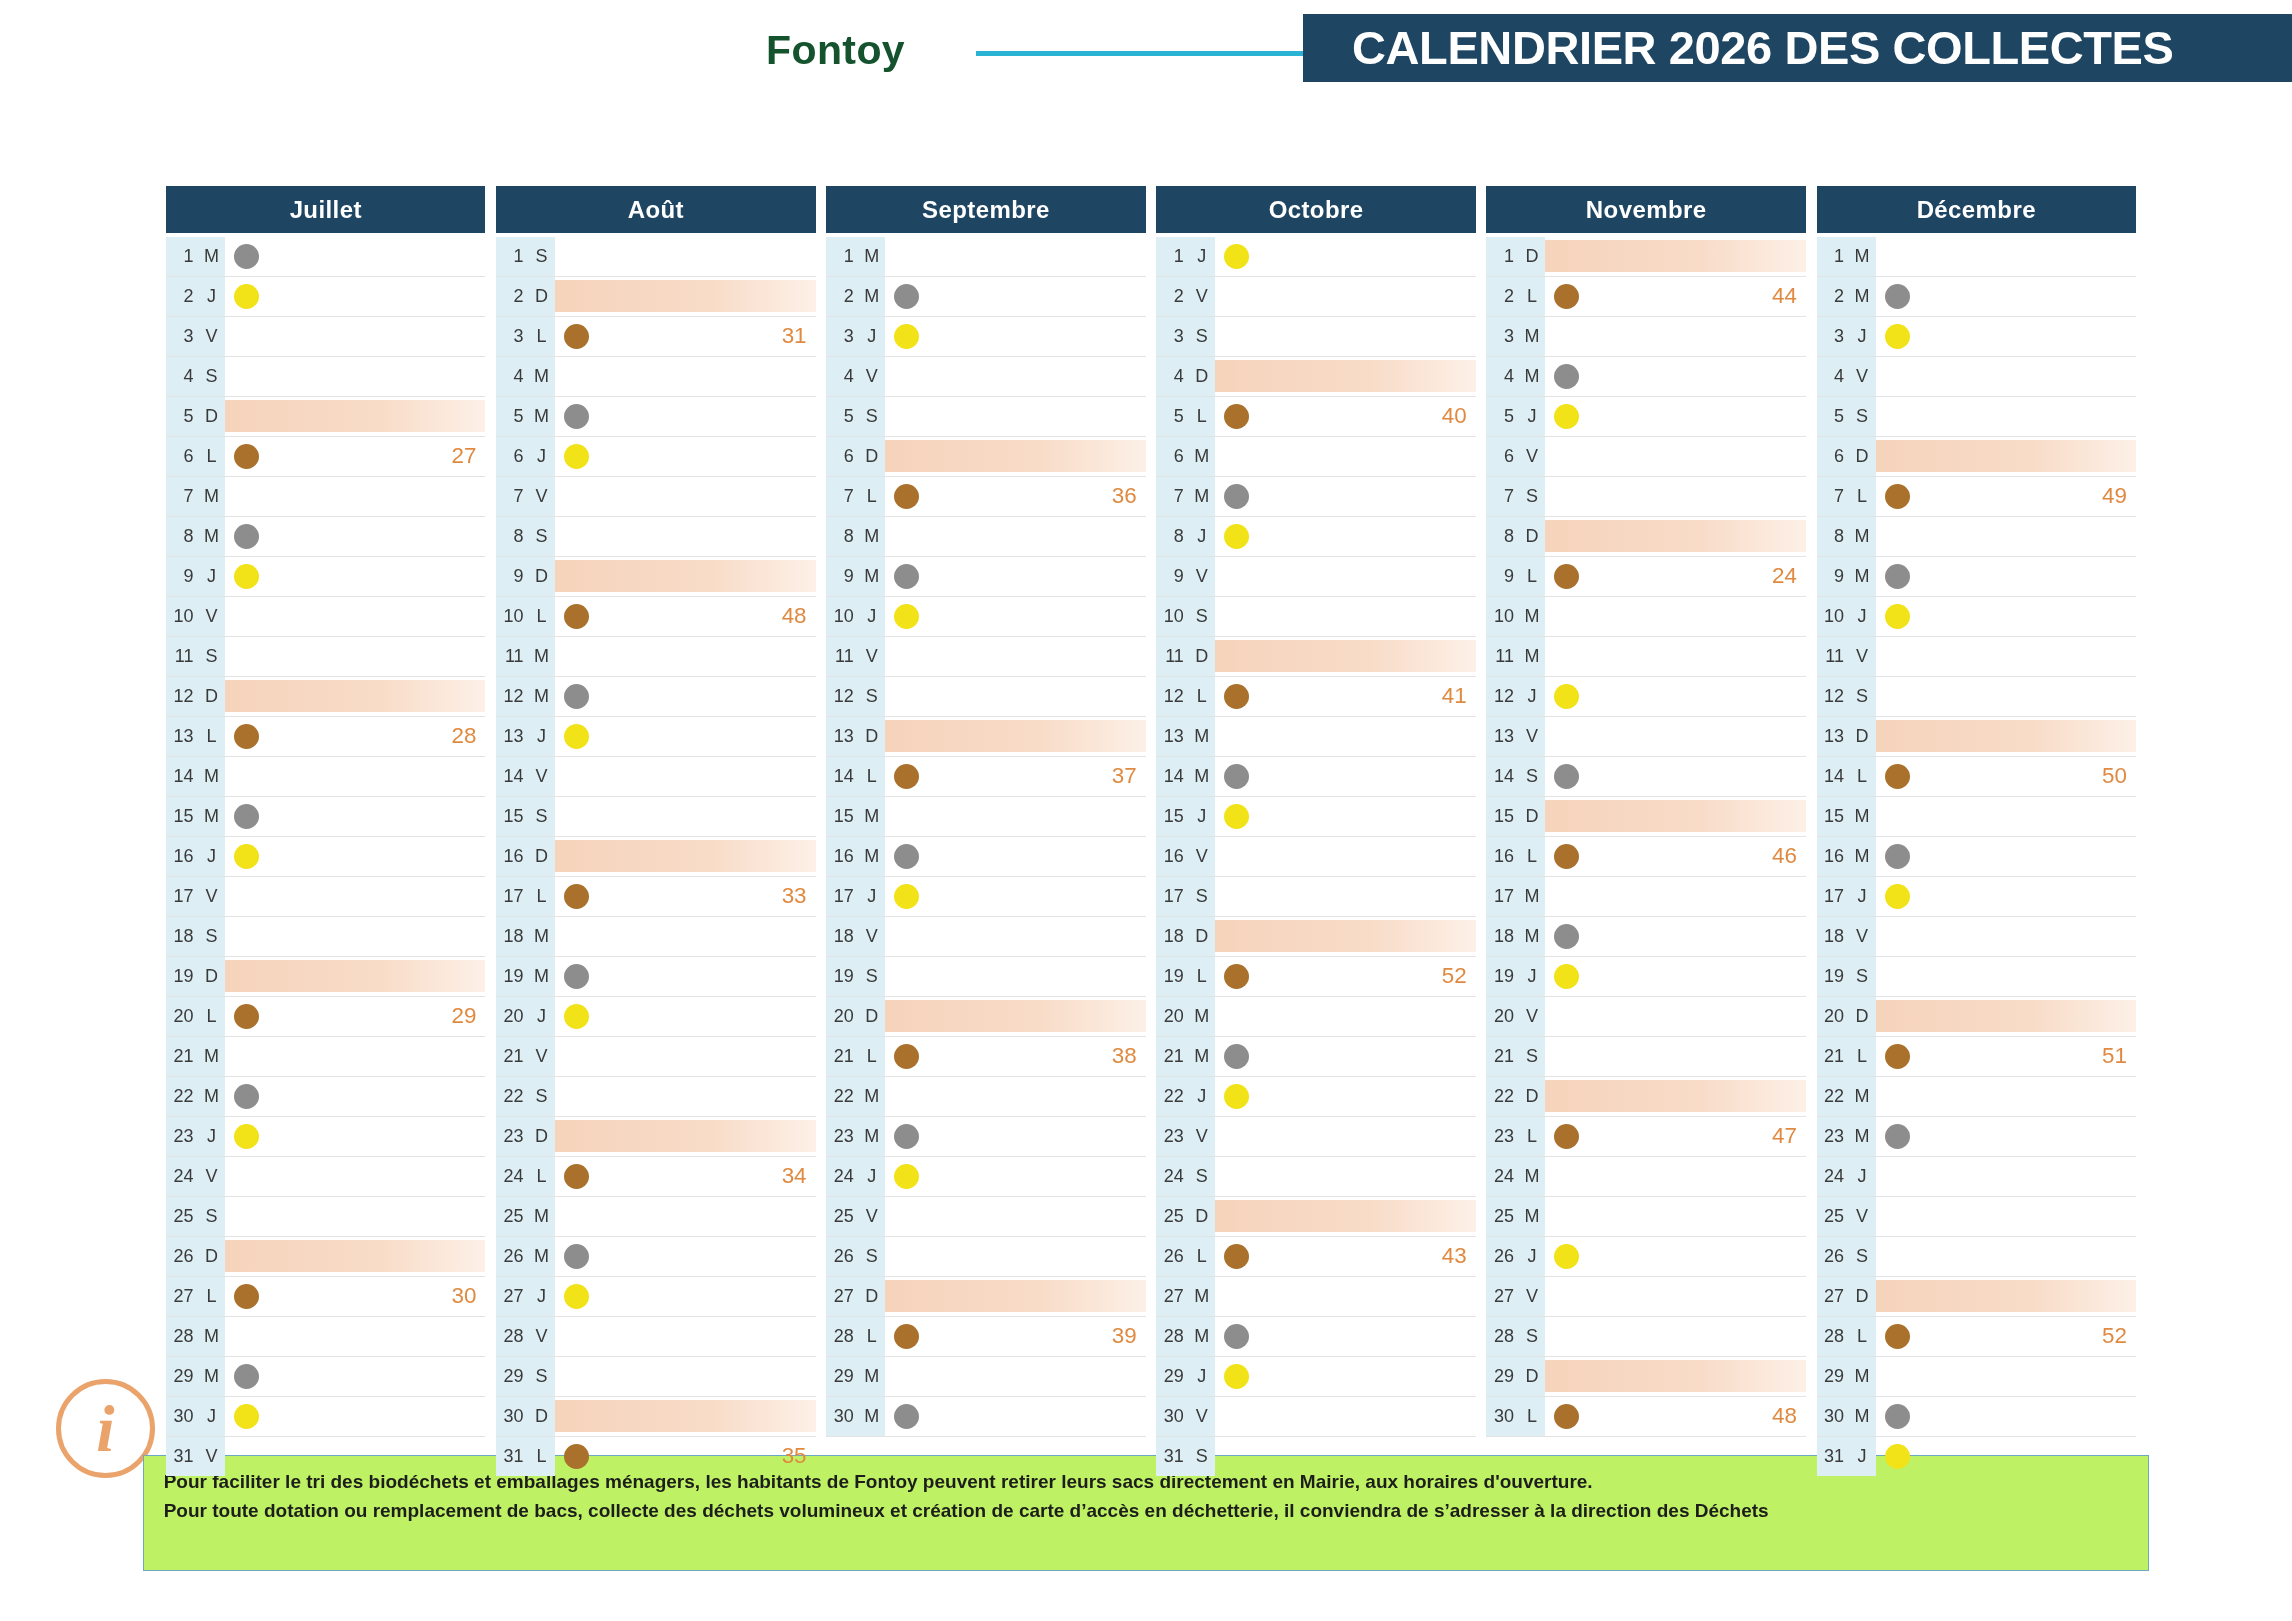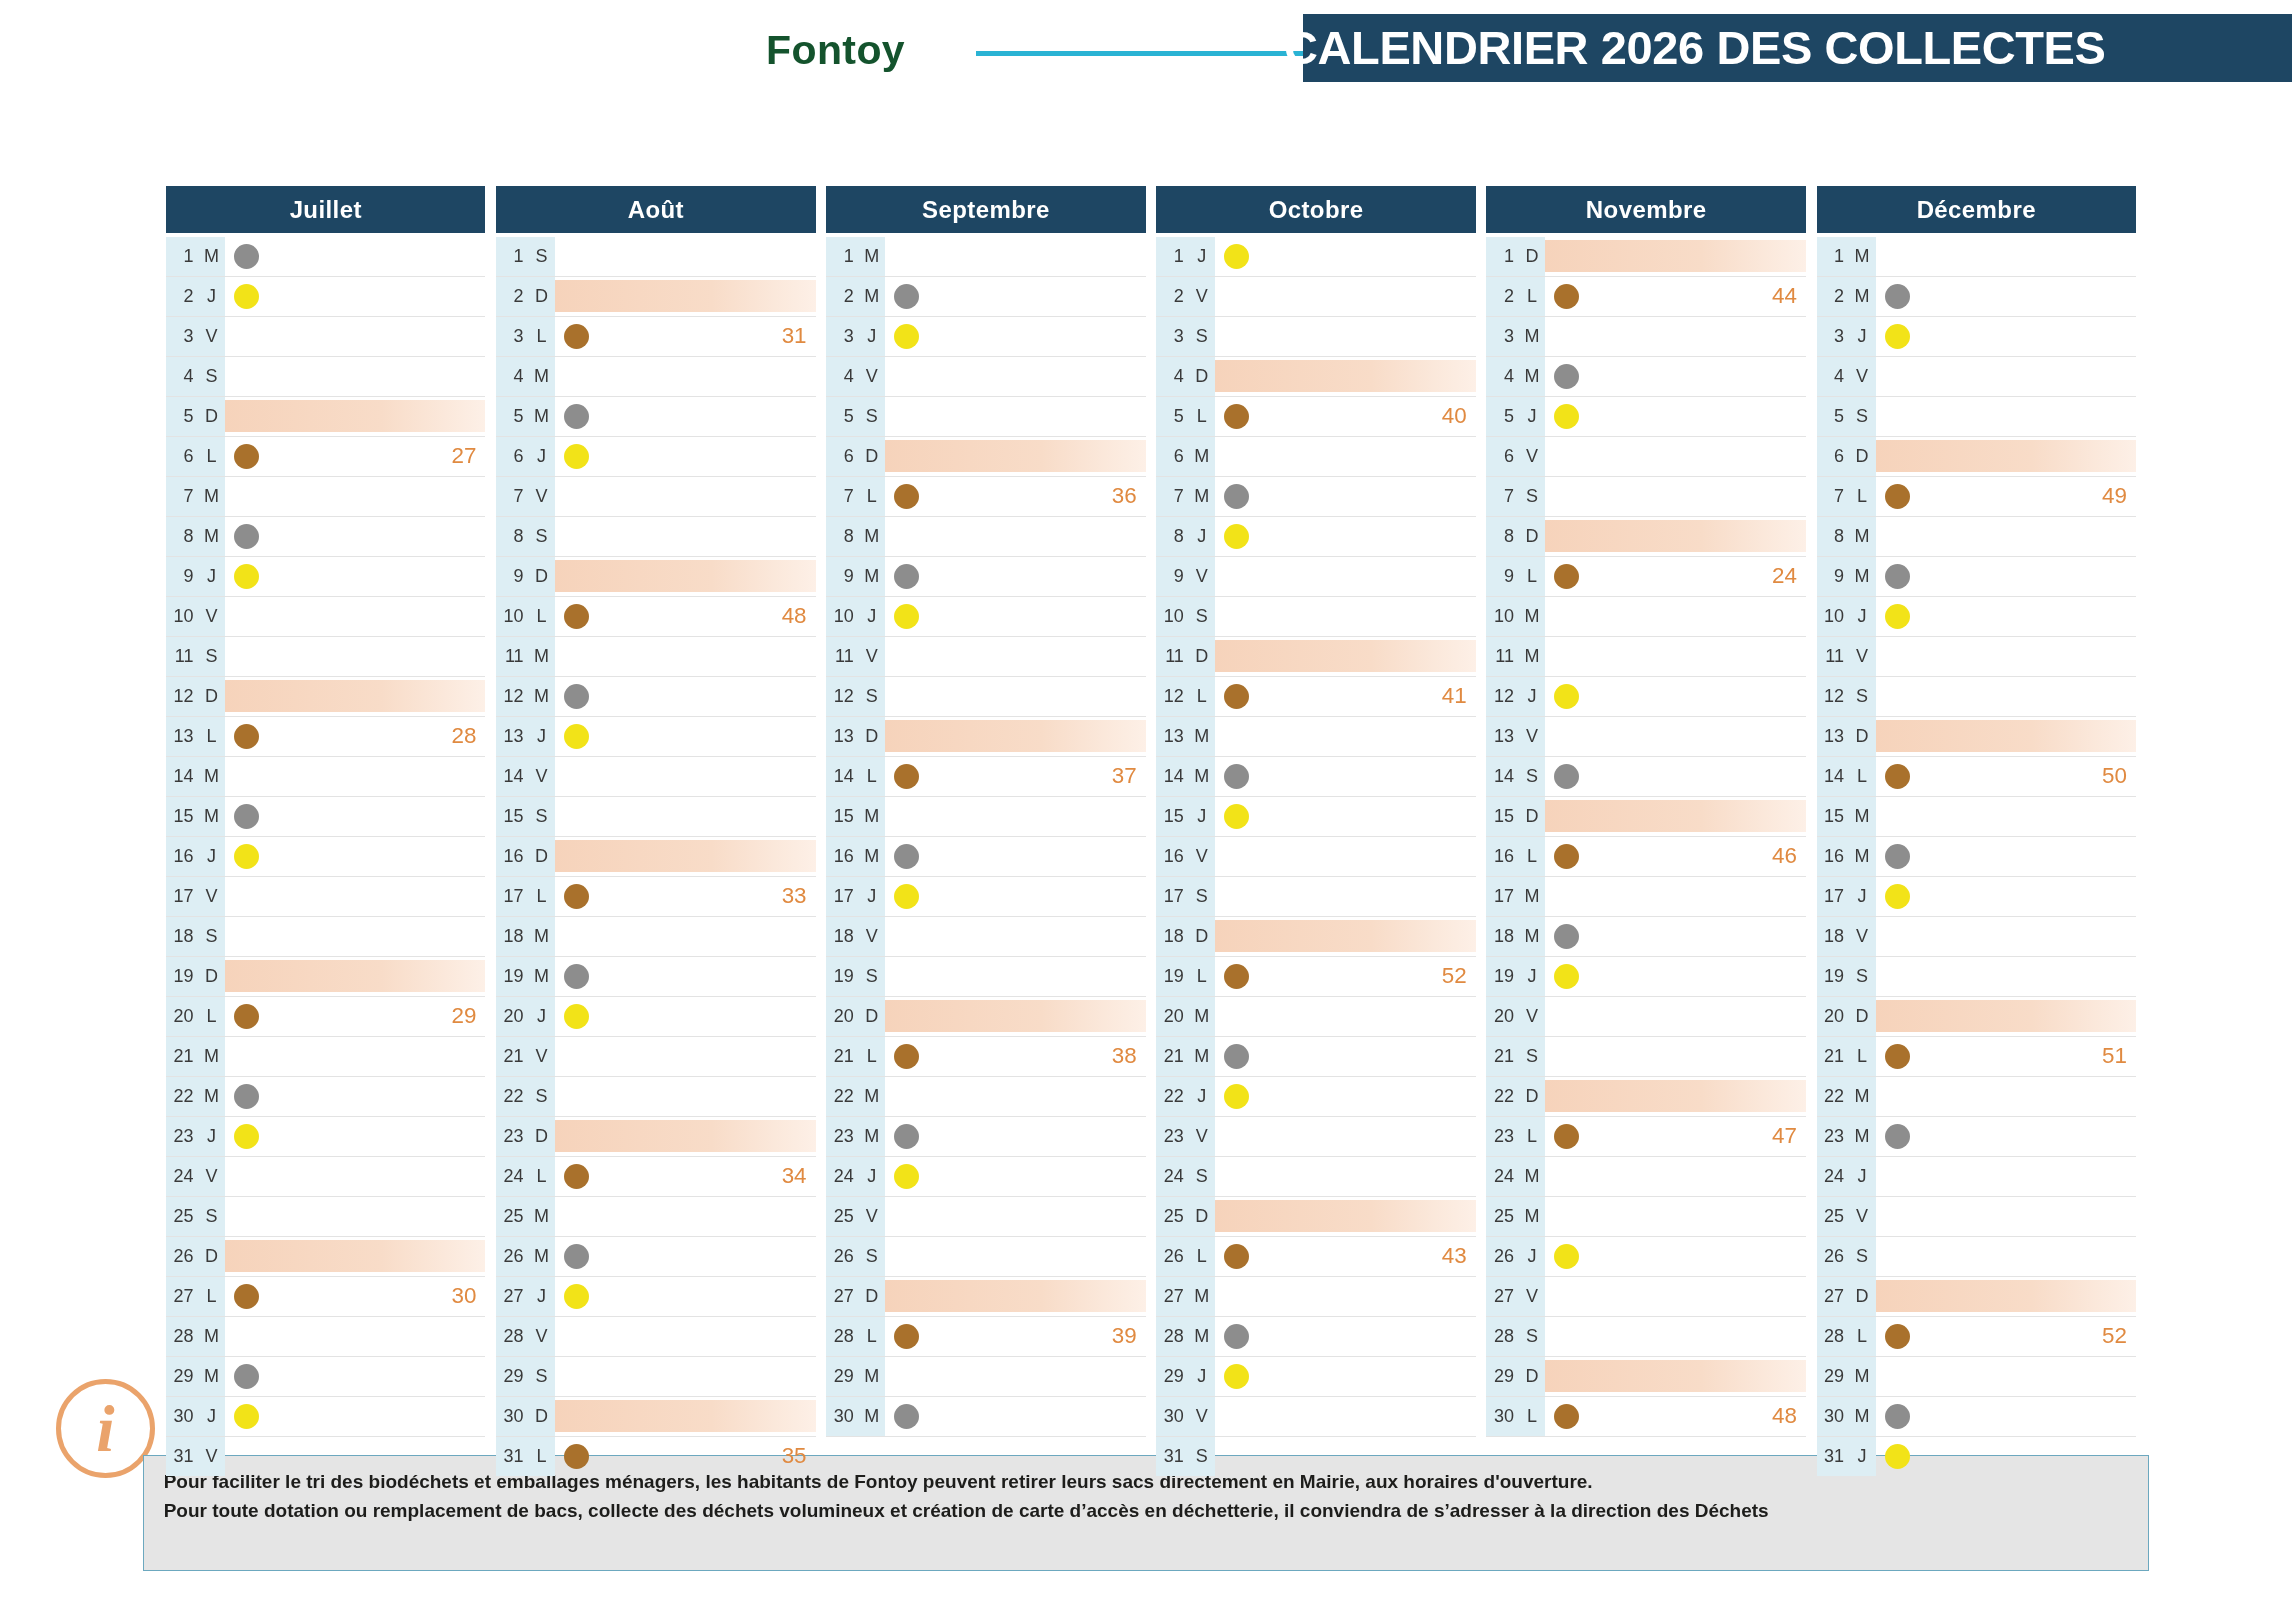--- a/index.html
+++ b/index.html
@@ -41,21 +41,21 @@
   .header-band {
     position: absolute;
     left: 1303px;
     top: 14.3px;
     right: 0;
     height: 68px;
     background: #1e4663;
   }
   .header-title {
     position: absolute;
-    left: 1284px;
+    left: 1352px;
     top: 19.7px;
     font-size: 47px;
     font-weight: bold;
     color: #ffffff;
     letter-spacing: -0.4px;
     white-space: nowrap;
   }
 
   
   .calendar {
@@ -177,21 +177,21 @@
   }
   .footnote {
     position: absolute;
     left: 143px;
     top: 1455px;
     width: 2006px;
     min-height: 116px;
     border: 1.8px solid #6ca8bf;
     box-sizing: border-box;
     padding: 12.5px 19.7px 14.3px 19.7px;
-    background: #e5e5e5;
+    background: #bef264;
   }
   .footnote p {
     margin: 0 0 3.6px 0;
     font-size: 19px;
     font-weight: bold;
     color: #1d1d1b;
     line-height: 1.38;
   }
   .mail {
     color: #2e7fc2;

